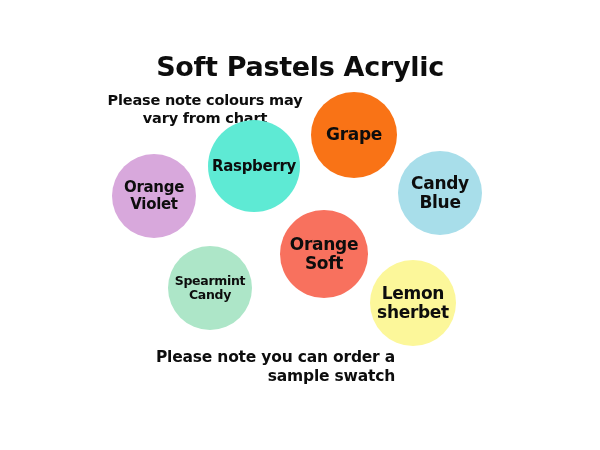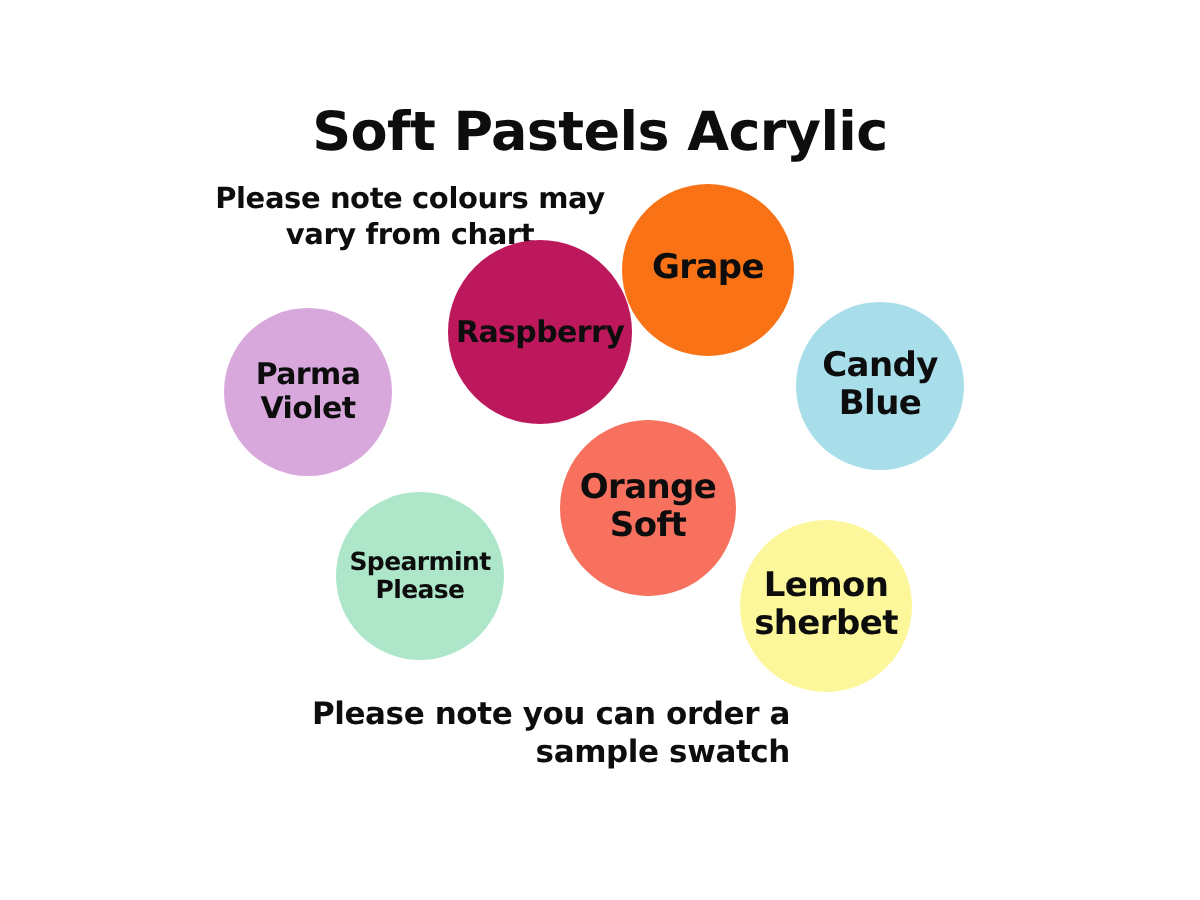--- a/index.html
+++ b/index.html
@@ -82,36 +82,36 @@
 <body>
 
 <div id="chart-root">
 
   <div id="page-title">Soft Pastels Acrylic</div>
 
   <div id="note-top">Please note colours may vary from chart</div>
 
   <div id="swatch-layer">
       <div class="swatch" style="width: 84px; height: 84px; left: 112px; top: 154px; background: rgb(216, 168, 220);">
-        <span class="swatch-label lbl-md">Parma Violet</span>
+        <span class="swatch-label lbl-md">Orange Violet</span>
       </div>
-      <div class="swatch" style="width: 92px; height: 92px; left: 224px; top: 120px; background: #be185d;">
+      <div class="swatch" style="width: 92px; height: 92px; left: 208px; top: 120px; background: #5eead4;">
         <span class="swatch-label lbl-md">Raspberry</span>
       </div>
       <div class="swatch" style="width: 86px; height: 86px; left: 311px; top: 92px; background: #f97316;">
         <span class="swatch-label lbl-lg">Grape</span>
       </div>
       <div class="swatch" style="width: 84px; height: 84px; left: 398px; top: 151px; background: rgb(168, 222, 234);">
         <span class="swatch-label lbl-lg">Candy Blue</span>
       </div>
       <div class="swatch" style="width: 88px; height: 88px; left: 280px; top: 210px; background: rgb(248, 113, 94);">
         <span class="swatch-label lbl-lg">Orange Soft</span>
       </div>
       <div class="swatch" style="width: 84px; height: 84px; left: 168px; top: 246px; background: rgb(173, 230, 200);">
-        <span class="swatch-label lbl-sm">Spearmint Please</span>
+        <span class="swatch-label lbl-sm">Spearmint Candy</span>
       </div>
       <div class="swatch" style="width: 86px; height: 86px; left: 370px; top: 260px; background: rgb(252, 247, 154);">
         <span class="swatch-label lbl-lg">Lemon sherbet</span>
       </div>
     </div>
 
   <div id="note-bottom">Please note you can order a sample swatch</div>
 
 </div>
 

